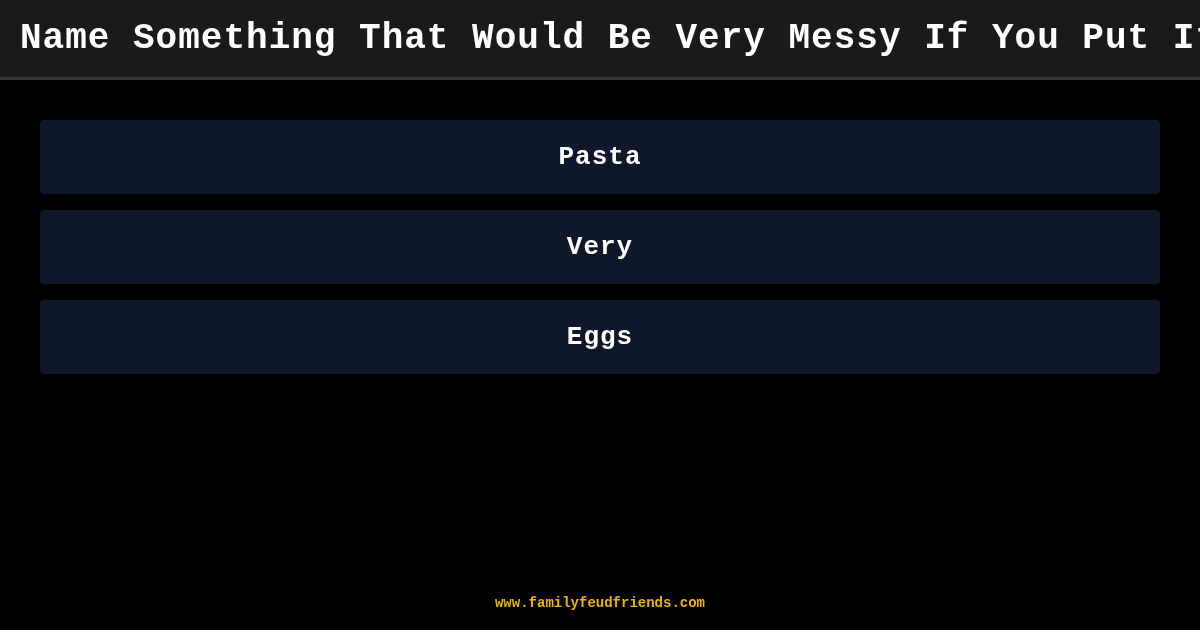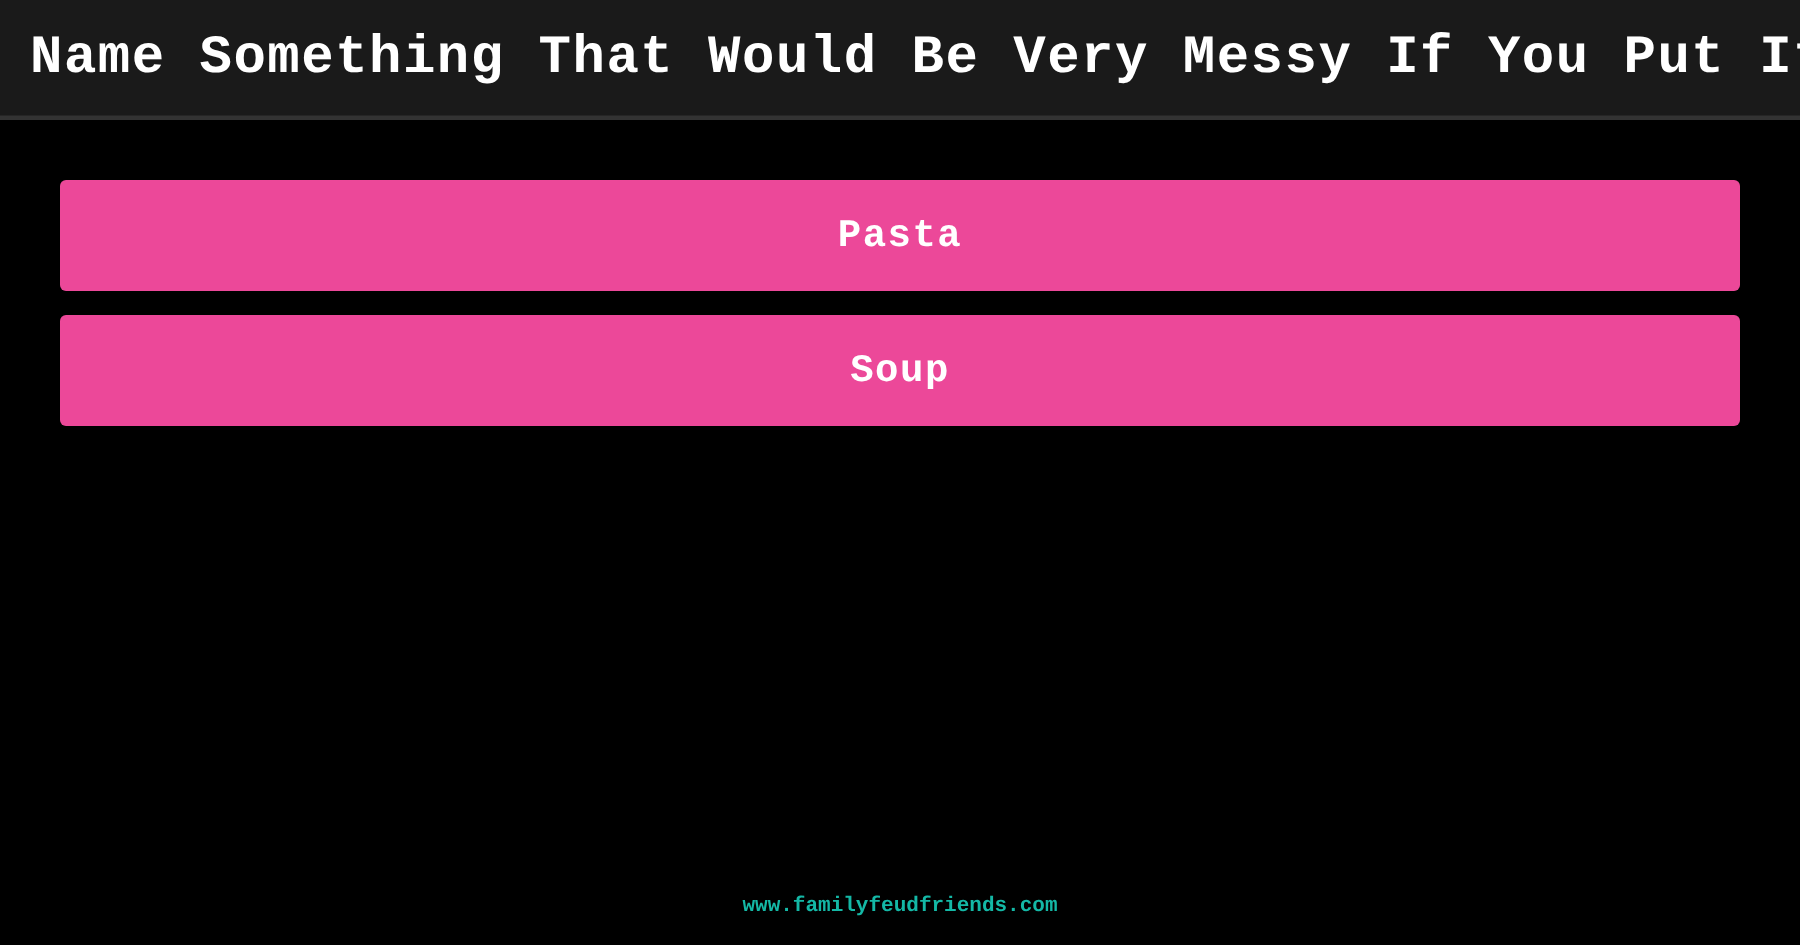--- a/index.html
+++ b/index.html
@@ -36,21 +36,21 @@
 
     #answers-container {
       padding: 30px 40px;
       display: flex;
       flex-direction: column;
       gap: 16px;
       margin-top: 10px;
     }
 
     .answer-button {
-      background-color: #ec4899;
+      background-color: #0f172a;
       border: none;
       border-radius: 4px;
       padding: 22px 20px;
       width: 100%;
       cursor: pointer;
       display: flex;
       align-items: center;
       justify-content: center;
     }
 
@@ -63,38 +63,41 @@
     }
 
     #footer {
       position: absolute;
       bottom: 18px;
       width: 100%;
       text-align: center;
     }
 
     #footer-text {
-      color: #14b8a6;
+      color: #eab308;
       font-size: 14px;
       font-family: 'Courier New', Courier, monospace;
       font-weight: bold;
     }
   </style>
 </head>
 <body>
 
 <div id="header-bar">
   <span id="header-title">Name Something That Would Be Very Messy If You Put It In The Microwave Uncovered</span>
 </div>
 
 <div id="answers-container">
 
 <button class="answer-button">
       <span class="answer-label">Pasta</span>
     </button>
     <button class="answer-button">
-      <span class="answer-label">Soup</span>
+      <span class="answer-label">Very</span>
+    </button>
+    <button class="answer-button">
+      <span class="answer-label">Eggs</span>
     </button>
   </div>
 
 <div id="footer">
   <span id="footer-text">www.familyfeudfriends.com</span>
 </div>
 
 </body></html>

